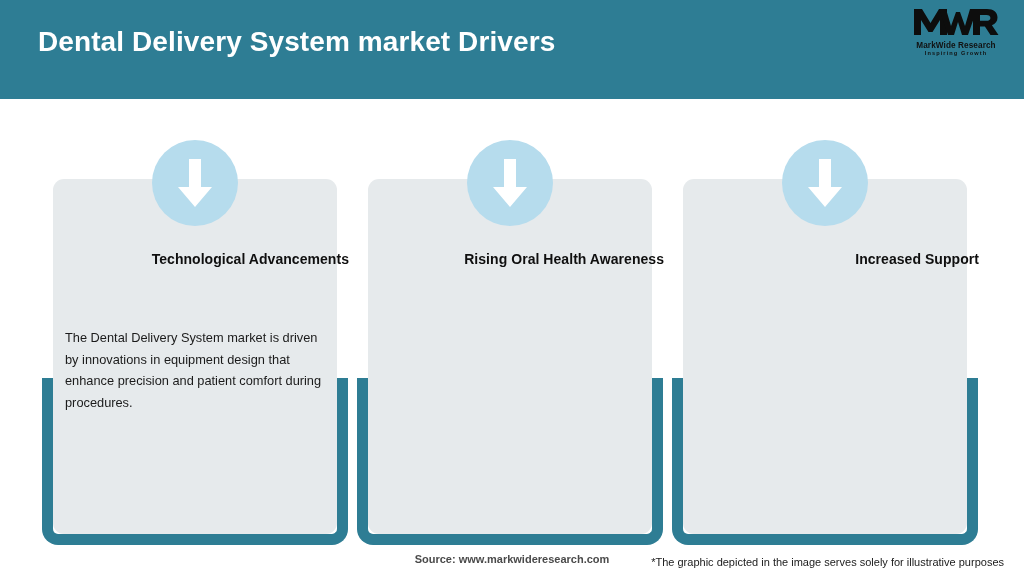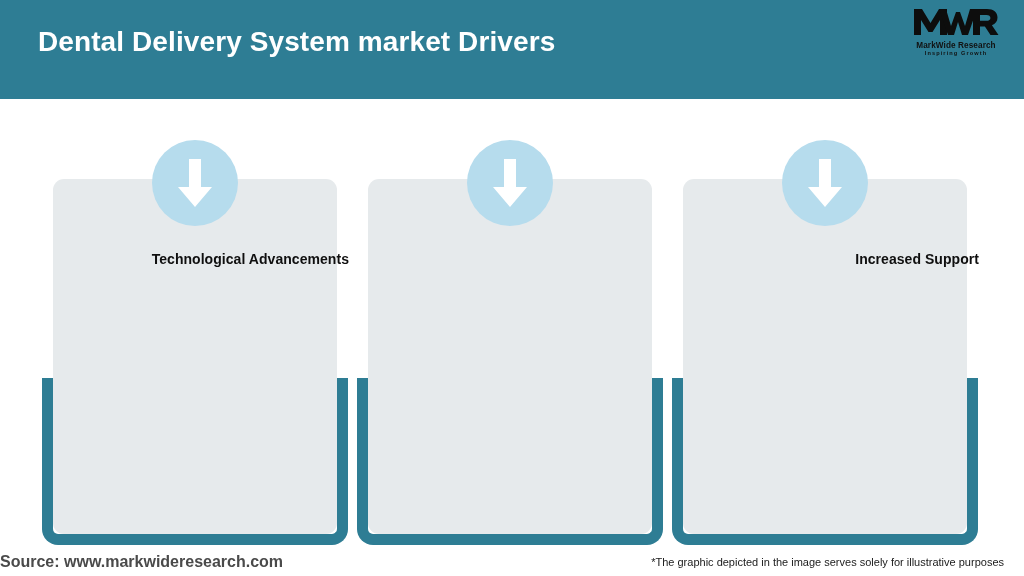--- a/index.html
+++ b/index.html
@@ -152,21 +152,22 @@
     color: #1b1b1b;
     text-align: left;
   }
 
   
   .source-note {
     position: absolute;
     left: 0;
     top: 553px;
     width: 1024px;
-    font-size: 16px;
+    text-align: center;
+    font-size: 11px;
     font-weight: bold;
     color: #4a4a4a;
   }
 
   .disclaimer {
     position: absolute;
     right: 20px;
     top: 556px;
     font-size: 11px;
     color: #1a1a1a;
@@ -202,30 +203,32 @@
 
     <div class="card-wrap c0">
       <div class="bracket"></div>
       <div class="panel"></div>
       <div class="circle">
         <svg width="40" height="52" viewBox="0 0 40 52" xmlns="http://www.w3.org/2000/svg" aria-hidden="true">
           <path d="M14 2 L26 2 L26 30 L37 30 L20 50 L3 30 L14 30 Z" fill="#ffffff"></path>
         </svg>
       </div>
       <div class="card-title">Technological Advancements</div>
+      <div class="card-body">The Dental Delivery System market is driven by innovations in equipment design that enhance precision and patient comfort during procedures.</div>
     </div>
 
     <div class="card-wrap c1">
       <div class="bracket"></div>
       <div class="panel"></div>
       <div class="circle">
         <svg width="40" height="52" viewBox="0 0 40 52" xmlns="http://www.w3.org/2000/svg" aria-hidden="true">
           <path d="M14 2 L26 2 L26 30 L37 30 L20 50 L3 30 L14 30 Z" fill="#ffffff"></path>
         </svg>
       </div>
+      <div class="card-title">Rising Oral Health Awareness</div>
     </div>
 
     <div class="card-wrap c2">
       <div class="bracket"></div>
       <div class="panel"></div>
       <div class="circle">
         <svg width="40" height="52" viewBox="0 0 40 52" xmlns="http://www.w3.org/2000/svg" aria-hidden="true">
           <path d="M14 2 L26 2 L26 30 L37 30 L20 50 L3 30 L14 30 Z" fill="#ffffff"></path>
         </svg>
       </div>

